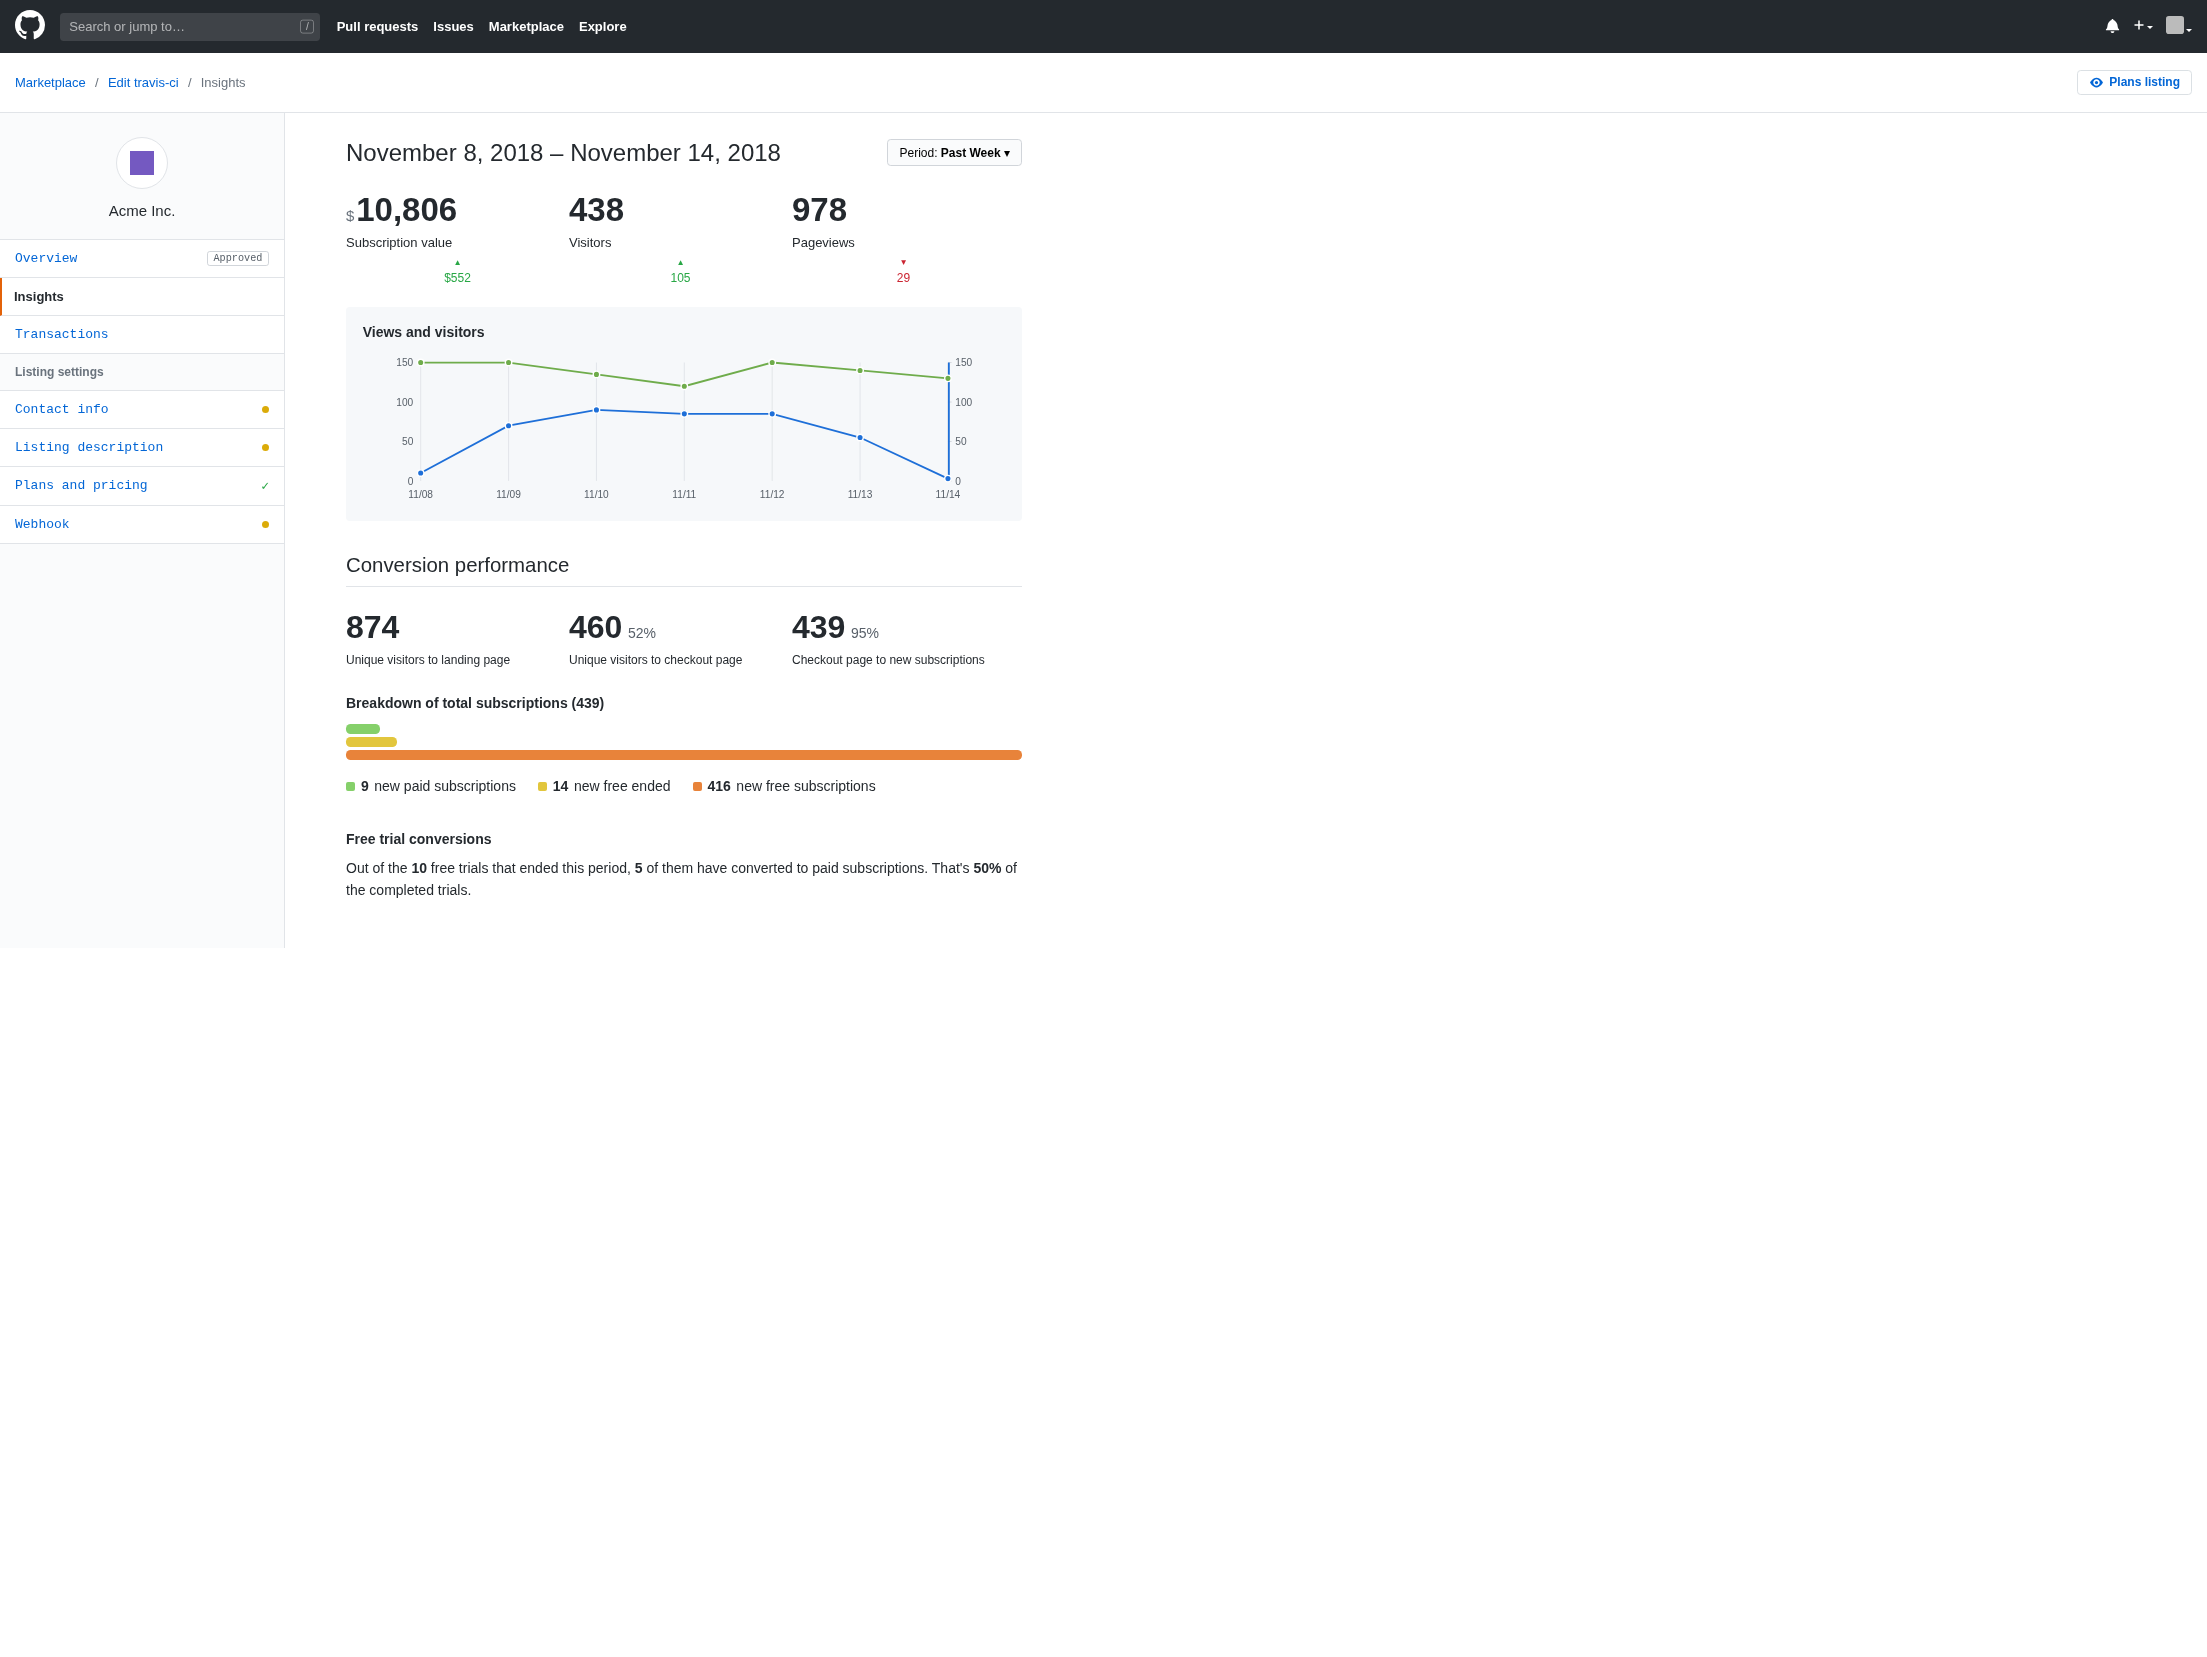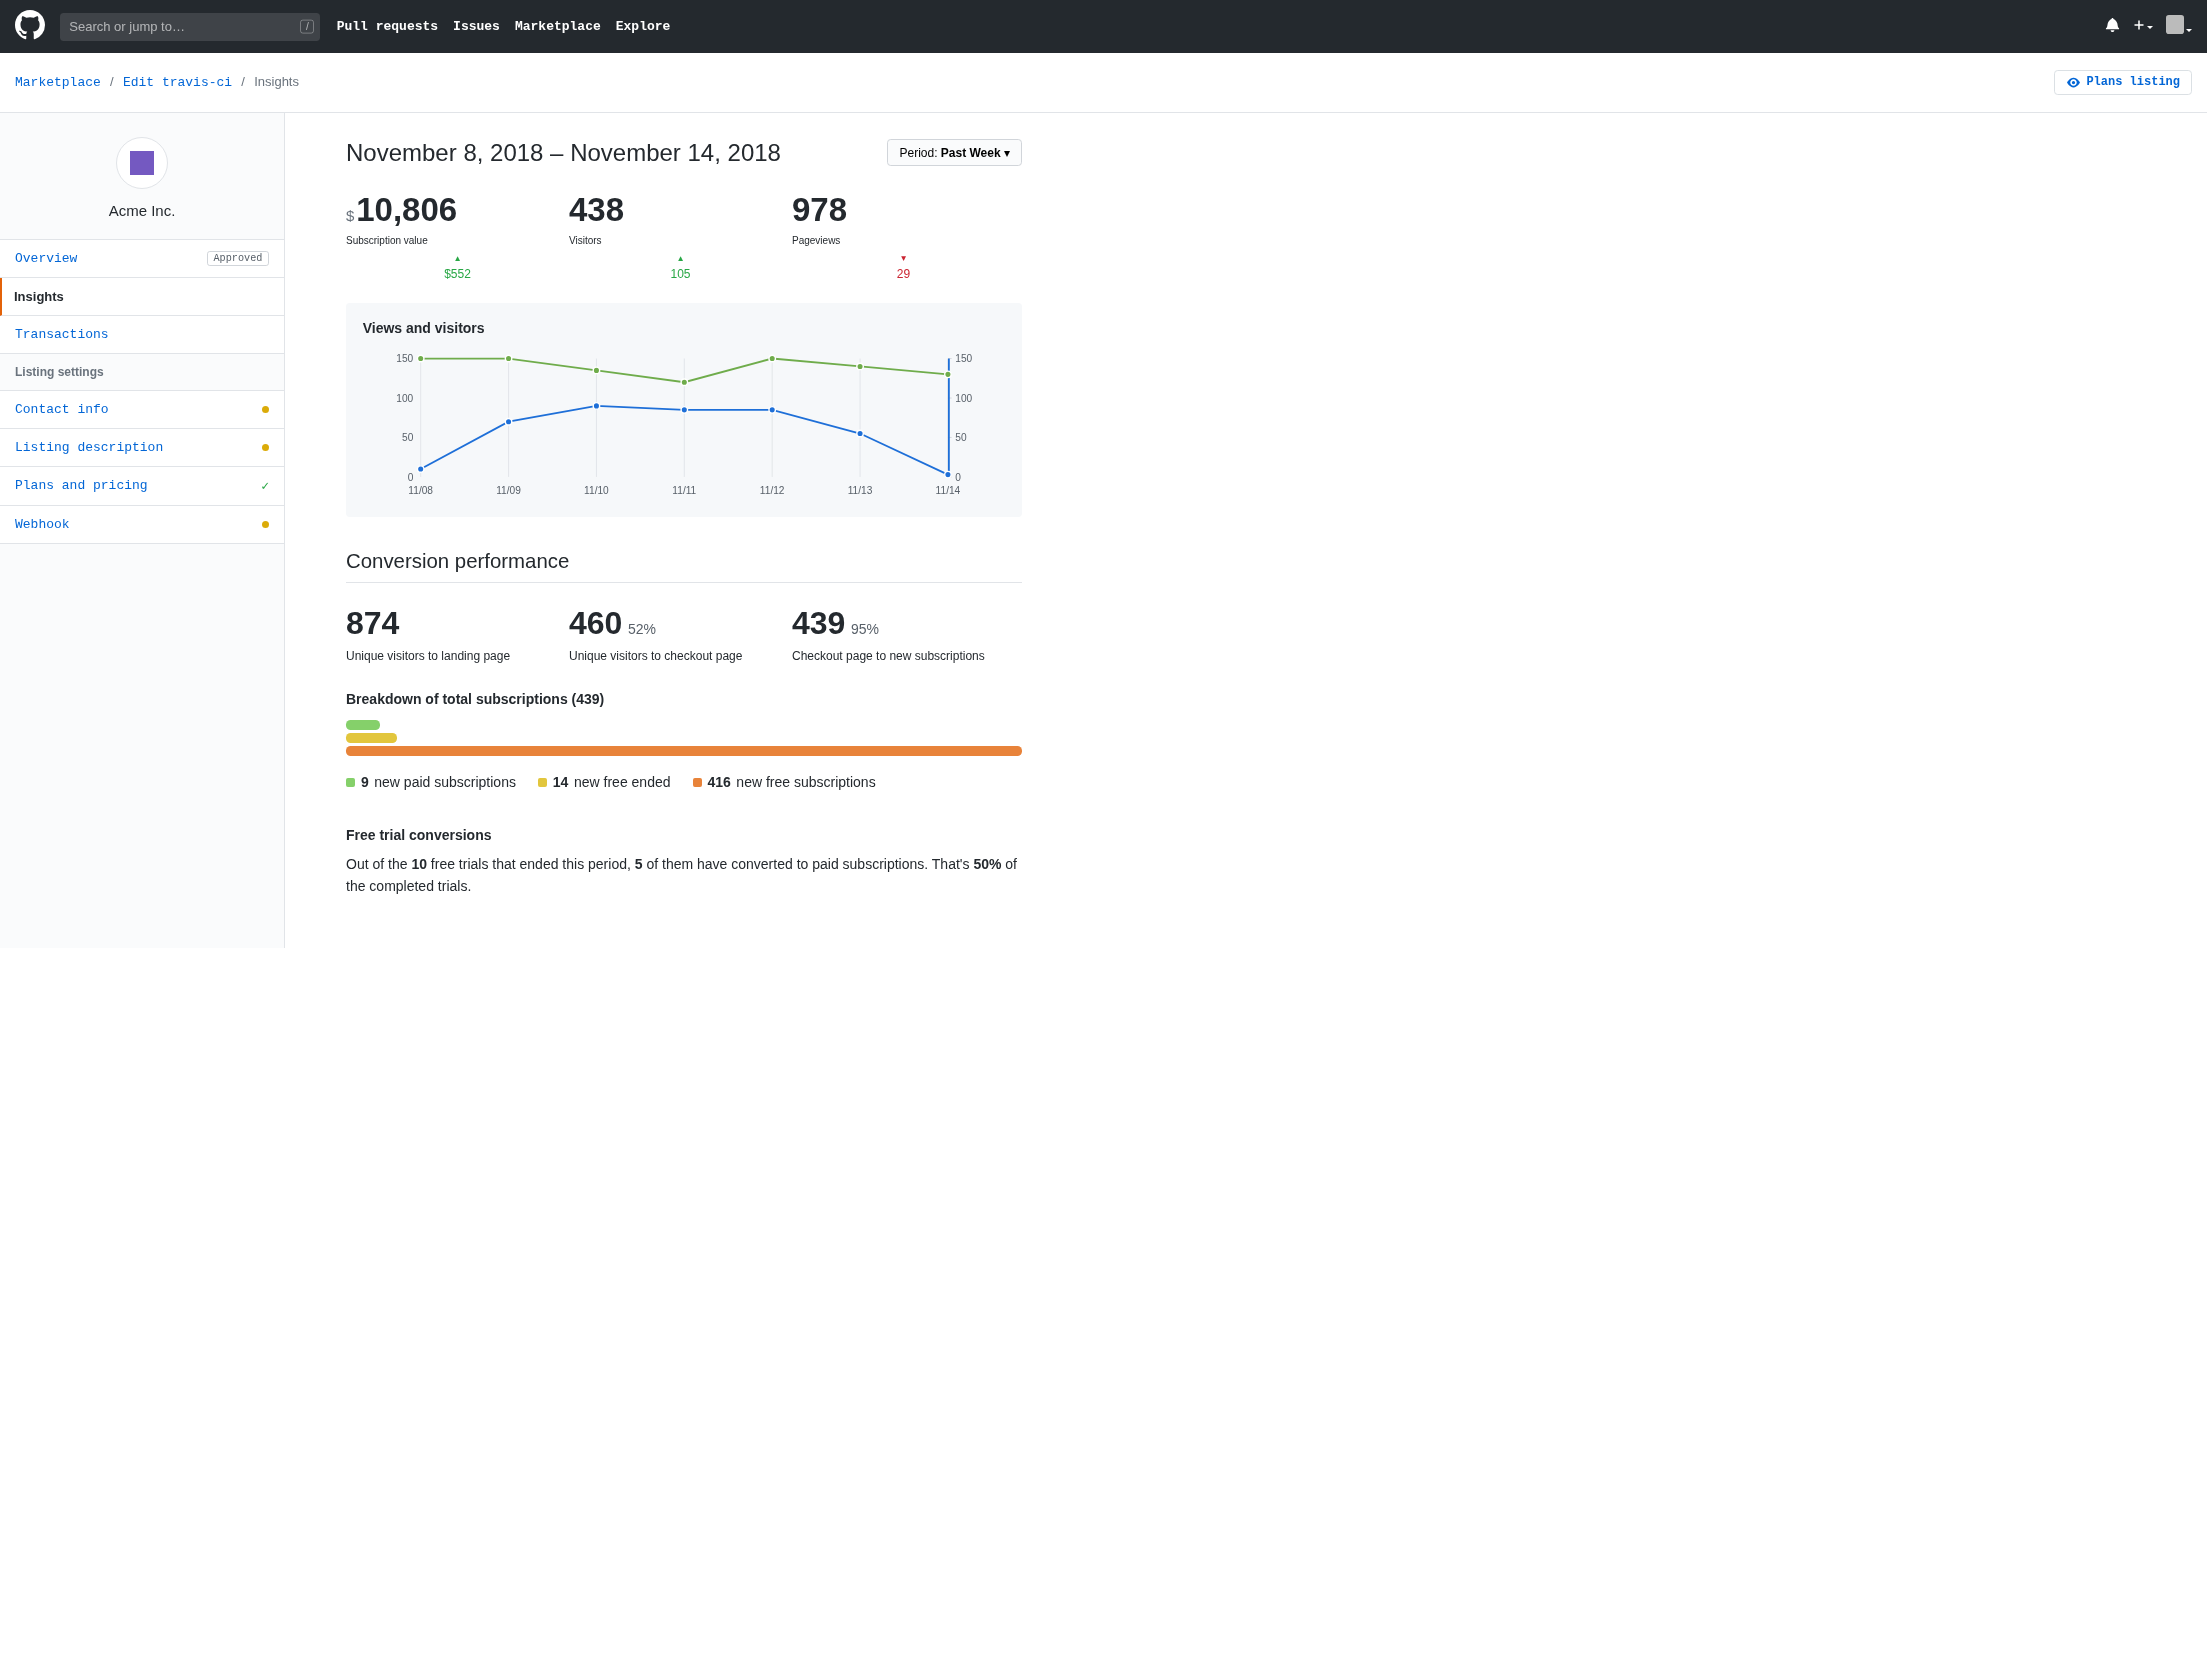--- a/index.html
+++ b/index.html
@@ -1,17 +1,17 @@
 <!DOCTYPE html>
 <html style="font-size:15px"><head>
 <meta charset="utf-8">
 <style>
 * { box-sizing: border-box; margin: 0; padding: 0; }
 body { font-family: -apple-system, BlinkMacSystemFont, "Segoe UI", Helvetica, Arial, sans-serif; font-size: 13px; color: #24292e; background: #fff; }
-a { text-decoration: none; font-family: Liberation Mono, monospace; }
+a { text-decoration: none; }
 
 
 .topnav { background: #24292e; height: 53px; display: flex; align-items: center; padding: 0 15px; color: #fff; justify-content: flex-end; }
 .logo-svg { fill: #fff; }
 .search-wrap { position: relative; margin-left: 15px; }
 .search-input { background: hsla(0,0%,100%,.125); border: none; border-radius: 3.7px; height: 28px; width: 260px; padding: 0 28px 0 9.3px; color: #fff; font-size: 13px; }
 .search-input::placeholder { color: hsla(0,0%,100%,.6); }
 .search-slash { position: absolute; right: 5.6px; top: 50%; transform: translateY(-50%); border: 0.9px solid hsla(0,0%,100%,.3); border-radius: 2.8px; font-size: 10.2px; color: hsla(0,0%,100%,.6); padding: 0.9px 4.6px; }
 .topnav-links { display: flex; gap: 15px; margin-left: 16.7px; }
 .topnav-links a { color: #fff; font-weight: 600; font-size: 13px; }
@@ -50,21 +50,21 @@
 .main { flex: 1; padding: 26px 61px; max-width: 798px; }
 .date-row { display: flex; align-items: center; margin-bottom: 26px; }
 .date-range { font-size: 24px; font-weight: 400; }
 .period-btn { margin-left: auto; border: 0.9px solid #d1d5da; background: #fafbfc; border-radius: 3.7px; padding: 5.6px 11px; font-size: 12px; cursor: pointer; }
 .period-btn b { font-weight: 600; }
 
 .metrics-row { display: flex; gap: 0; margin-bottom: 22px; }
 .metric { flex: 0 0 223px; }
 .metric-big { font-size: 33px; font-weight: 600; line-height: 1; }
 .metric-prefix { font-size: 15px; color: #6a737d; font-weight: 400; margin-right: 1.9px; }
-.metric-label { font-size: 10px; color: #24292e; margin-top: 9.3px; }
+.metric-label { font-size: 13px; color: #24292e; margin-top: 9.3px; }
 .metric-delta { font-size: 12px; margin-top: 3.7px; display: flex; align-items: center; gap: 3.7px; flex-direction: column; }
 .delta-up { color: #28a745; }
 .delta-down { color: #cb2431; }
 .delta-arrow-up::before { content: "▲"; font-size: 8.3px; }
 .delta-arrow-down::before { content: "▼"; font-size: 8.3px; }
 
 
 .chart-panel { background: #f6f8fa; border-radius: 3.7px; padding: 16.7px 16.7px 13px; margin-bottom: 33px; }
 .chart-title { font-size: 14px; font-weight: 600; margin-bottom: 16.7px; }
 .chart-svg { width: 100%; height: 148px; }

